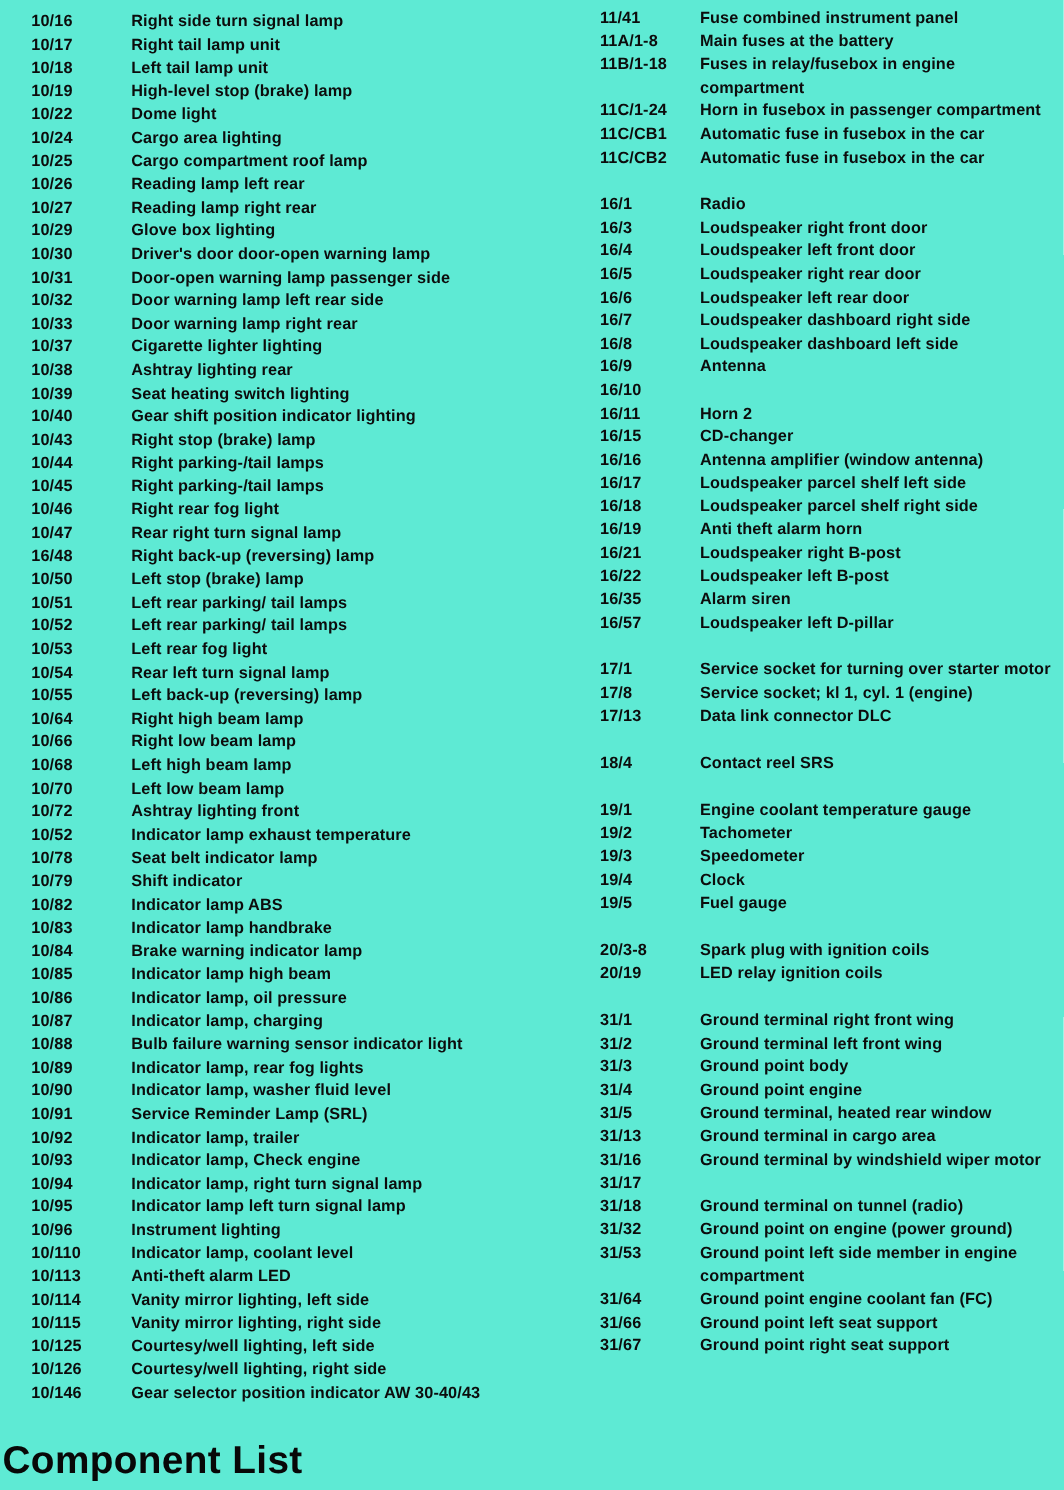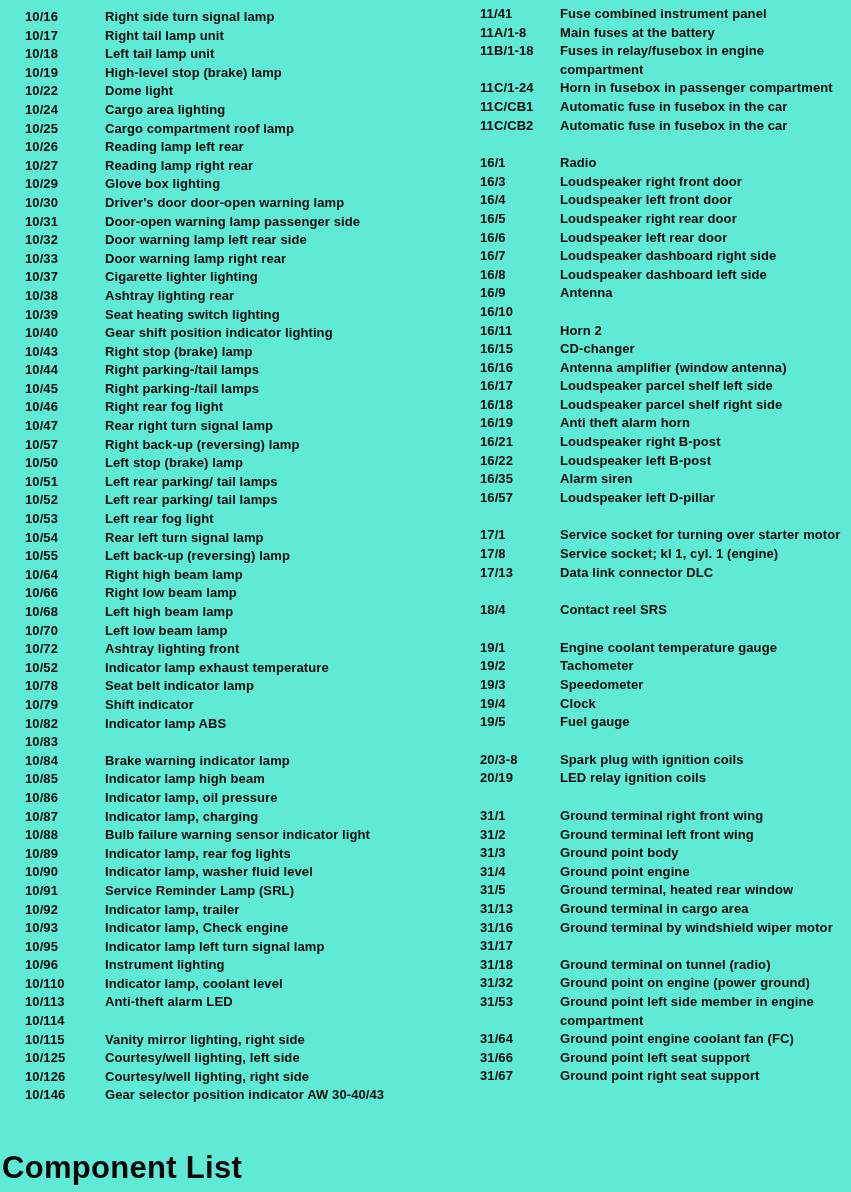--- a/index.html
+++ b/index.html
@@ -158,21 +158,21 @@
         </div>
         <div class="row">
           <span class="code">10/46</span>
           <span class="desc">Right rear fog light</span>
         </div>
         <div class="row">
           <span class="code">10/47</span>
           <span class="desc">Rear right turn signal lamp</span>
         </div>
         <div class="row">
-          <span class="code">10/57</span>
+          <span class="code">16/48</span>
           <span class="desc">Right back-up (reversing) lamp</span>
         </div>
         <div class="row">
           <span class="code">10/50</span>
           <span class="desc">Left stop (brake) lamp</span>
         </div>
         <div class="row">
           <span class="code">10/51</span>
           <span class="desc">Left rear parking/ tail lamps</span>
         </div>
@@ -223,20 +223,21 @@
         <div class="row">
           <span class="code">10/79</span>
           <span class="desc">Shift indicator</span>
         </div>
         <div class="row">
           <span class="code">10/82</span>
           <span class="desc">Indicator lamp ABS</span>
         </div>
         <div class="row">
           <span class="code">10/83</span>
+          <span class="desc">Indicator lamp handbrake</span>
         </div>
         <div class="row">
           <span class="code">10/84</span>
           <span class="desc">Brake warning indicator lamp</span>
         </div>
         <div class="row">
           <span class="code">10/85</span>
           <span class="desc">Indicator lamp high beam</span>
         </div>
         <div class="row">
@@ -265,37 +266,42 @@
         </div>
         <div class="row">
           <span class="code">10/92</span>
           <span class="desc">Indicator lamp, trailer</span>
         </div>
         <div class="row">
           <span class="code">10/93</span>
           <span class="desc">Indicator lamp, Check engine</span>
         </div>
         <div class="row">
+          <span class="code">10/94</span>
+          <span class="desc">Indicator lamp, right turn signal lamp</span>
+        </div>
+        <div class="row">
           <span class="code">10/95</span>
           <span class="desc">Indicator lamp left turn signal lamp</span>
         </div>
         <div class="row">
           <span class="code">10/96</span>
           <span class="desc">Instrument lighting</span>
         </div>
         <div class="row">
           <span class="code">10/110</span>
           <span class="desc">Indicator lamp, coolant level</span>
         </div>
         <div class="row">
           <span class="code">10/113</span>
           <span class="desc">Anti-theft alarm LED</span>
         </div>
         <div class="row">
           <span class="code">10/114</span>
+          <span class="desc">Vanity mirror lighting, left side</span>
         </div>
         <div class="row">
           <span class="code">10/115</span>
           <span class="desc">Vanity mirror lighting, right side</span>
         </div>
         <div class="row">
           <span class="code">10/125</span>
           <span class="desc">Courtesy/well lighting, left side</span>
         </div>
         <div class="row">

